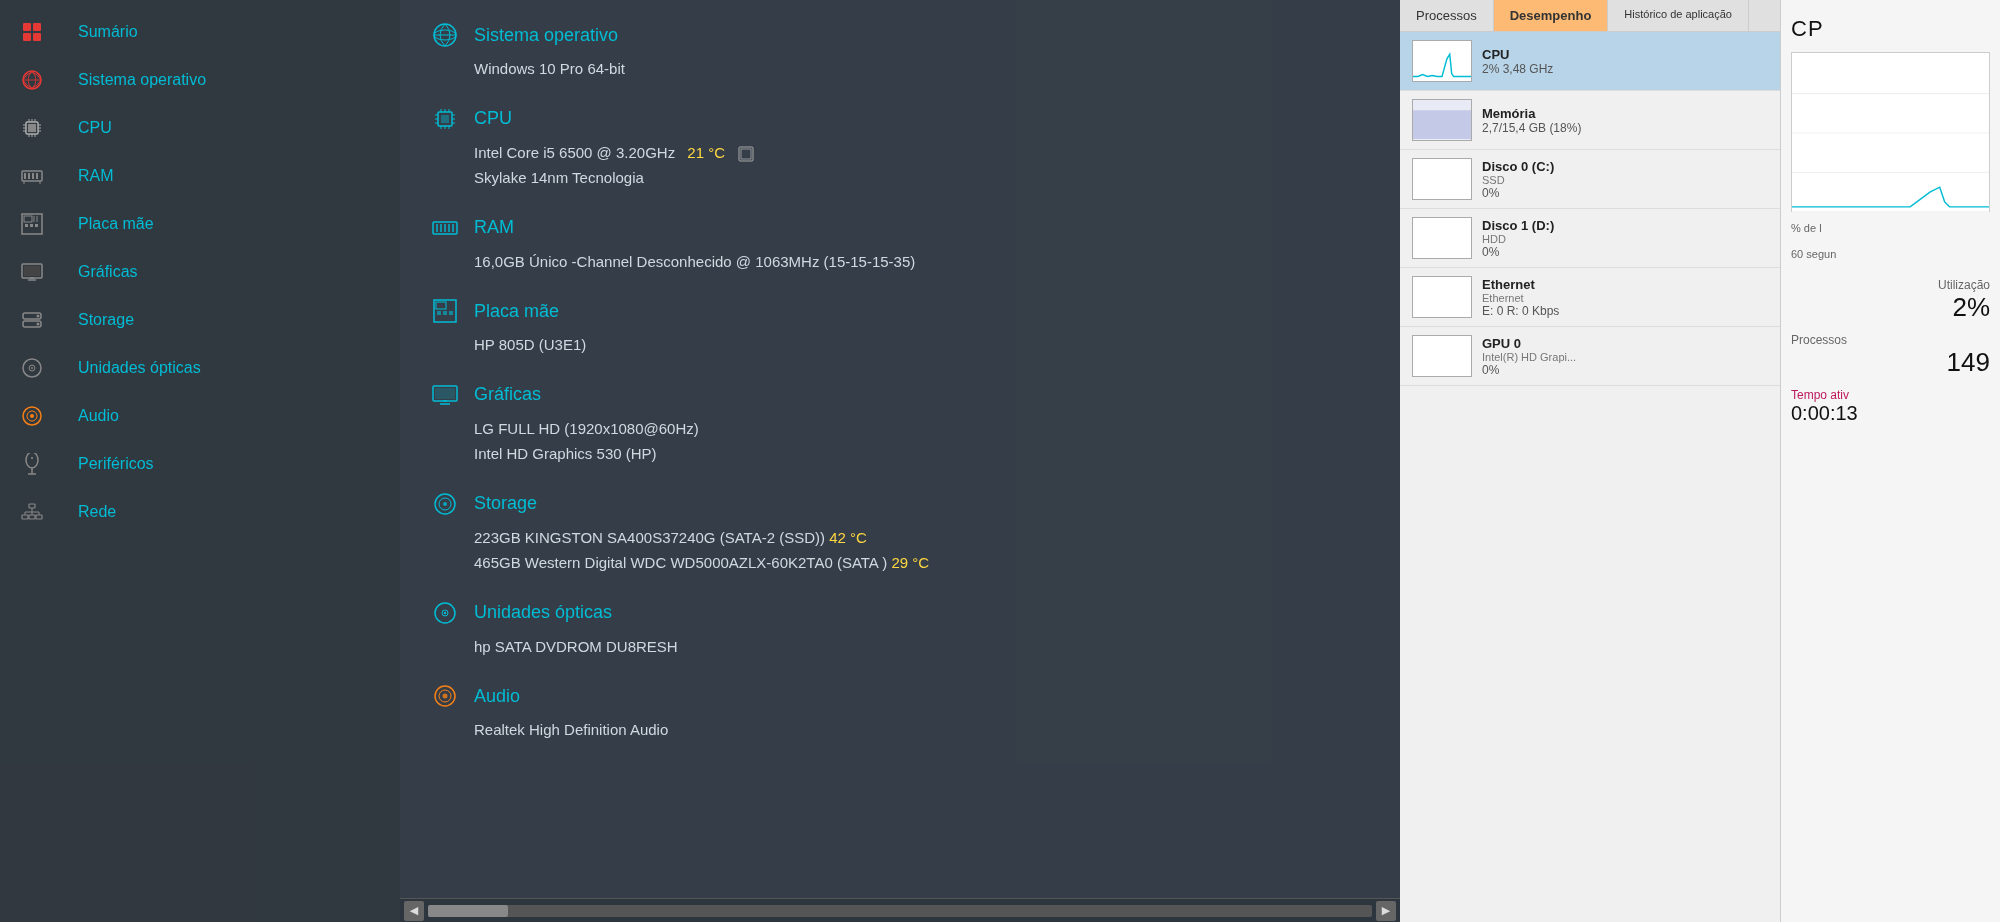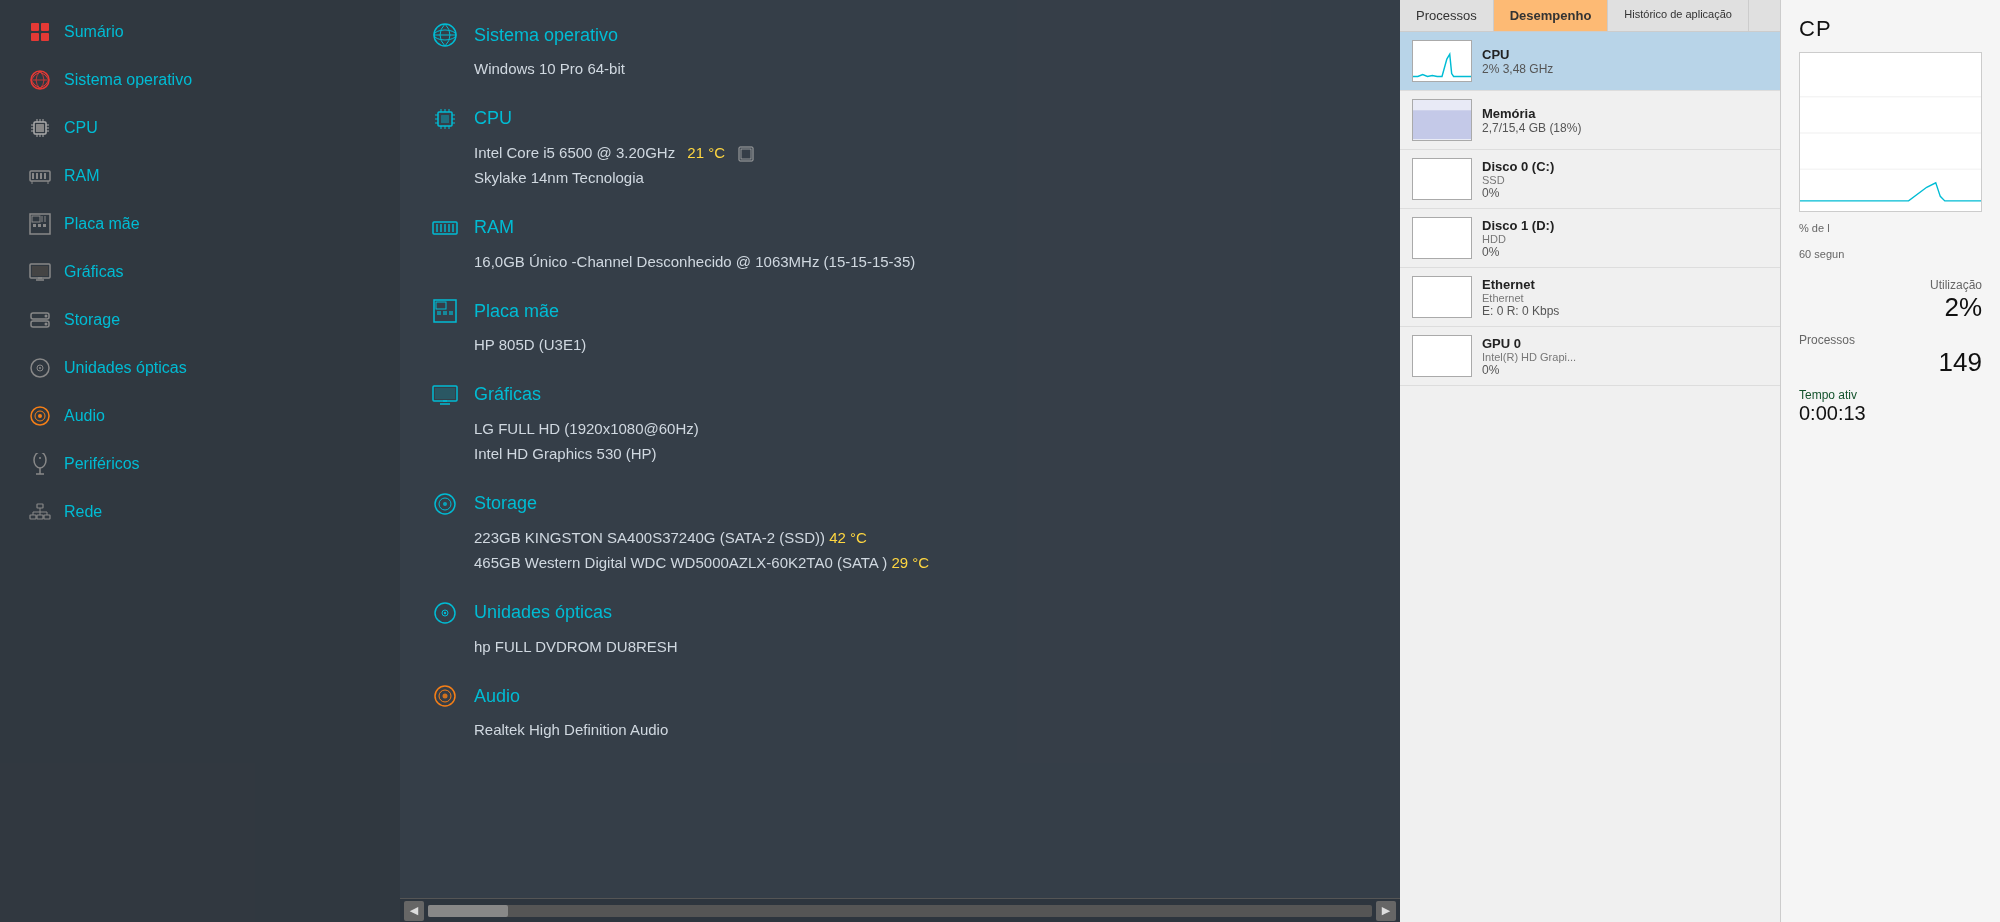--- a/index.html
+++ b/index.html
@@ -18,23 +18,23 @@
       min-width: 400px;
       background: rgba(45, 52, 60, 0.92);
       display: flex;
       flex-direction: column;
       padding: 8px 0;
     }
 
     .sidebar-item {
       display: flex;
       align-items: center;
-      padding: 10px 26px;
+      padding: 10px 18px;
       cursor: pointer;
-      gap: 10px;
+      gap: 32px;
     }
 
     .sidebar-item .icon {
       width: 28px;
       height: 28px;
       display: flex;
       align-items: center;
       justify-content: center;
       flex-shrink: 0;
     }
@@ -167,21 +167,21 @@
       font-size: 12px;
       color: #555;
     }
 
     
     .cpu-detail-panel {
       width: 220px;
       min-width: 220px;
       background: #f5f5f5;
       border-left: 1px solid #ccc;
-      padding: 16px 18px;
+      padding: 16px 10px;
       display: flex;
       flex-direction: column;
       gap: 10px;
     }
 
     .cpu-detail-title {
       font-size: 22px;
       font-weight: 300;
       color: #111;
       letter-spacing: 1px;
@@ -518,21 +518,21 @@
         <span class="section-icon">
           <svg width="26" height="26" viewBox="0 0 26 26">
               <circle cx="13" cy="13" r="10" fill="none" stroke="#00bcd4" stroke-width="1.5"></circle>
               <circle cx="13" cy="13" r="3" fill="none" stroke="#00bcd4" stroke-width="1"></circle>
               <circle cx="13" cy="13" r="1.2" fill="#00bcd4"></circle>
             </svg>
         </span>
         <span class="section-title">Unidades ópticas</span>
       </div>
       <div class="section-details">
-        <div>hp FULL DVDROM DU8RESH</div>
+        <div>hp SATA DVDROM DU8RESH</div>
       </div>
     </div>
 
     <div class="section">
       <div class="section-header">
         <span class="section-icon">
           <svg width="26" height="26" viewBox="0 0 26 26">
               <circle cx="13" cy="13" r="10" fill="none" stroke="#f57f17" stroke-width="1.5"></circle>
               <circle cx="13" cy="13" r="6" fill="none" stroke="#f57f17" stroke-width="1"></circle>
               <circle cx="13" cy="13" r="2.5" fill="#f57f17" opacity="0.8"></circle>
@@ -652,17 +652,17 @@
     <div style="font-size:11px;color:#666;margin-top:4px;">60 segun</div>
     <div style="margin-top:8px;text-align:right;">
       <div style="font-size:12px;color:#666;">Utilização</div>
       <div style="font-size:26px;font-weight:300;color:#111;">2%</div>
     </div>
     <div>
       <div style="font-size:12px;color:#666;">Processos</div>
       <div style="font-size:26px;font-weight:300;color:#111;text-align:right;">149</div>
     </div>
     <div>
-      <div style="font-size:12px;color:#14532d;">Tempo ativ</div>
+      <div style="font-size:12px;color:#be185d;">Tempo ativ</div>
       <div style="font-size:20px;font-weight:300;color:#111;">0:00:13</div>
     </div>
   </div>
 </div>
 
 </body></html>

